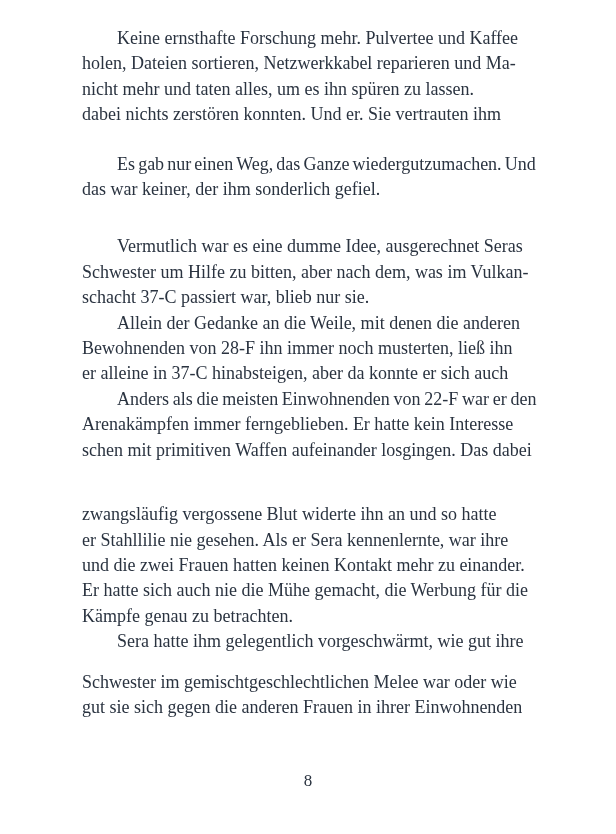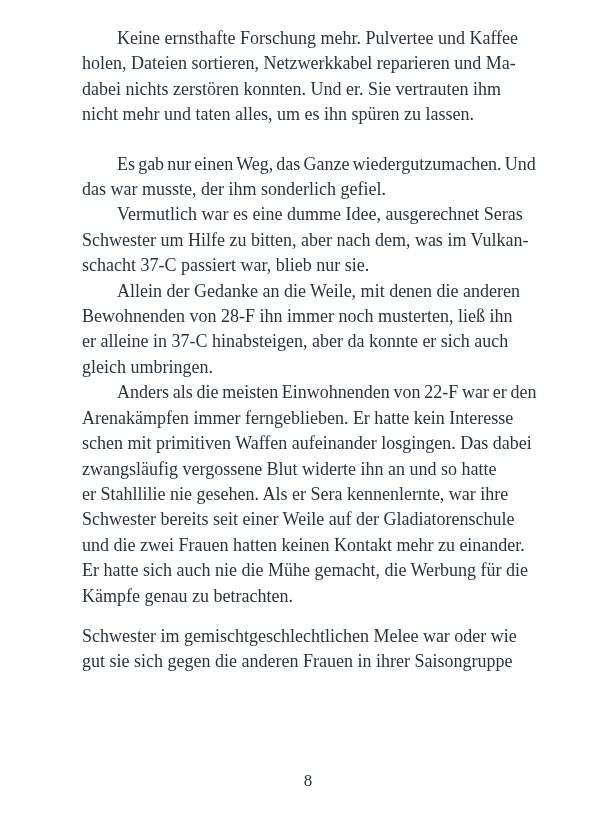--- a/index.html
+++ b/index.html
@@ -45,43 +45,42 @@
     line-height: 22px;
   }
 </style>
 </head>
 <body>
 
 <div class="page">
   <div class="text-block" id="text-block">
       <div class="line first" style="word-spacing: 0px;">Keine ernsthafte Forschung mehr. Pulvertee und Kaffee</div>
       <div class="line" style="word-spacing: 0px;">holen, Dateien sortieren, Netzwerkkabel reparieren und Ma-</div>
+      <div class="line last">nicht mehr und taten alles, um es ihn spüren zu lassen.</div>
       <div class="line" style="word-spacing: 0px;">dabei nichts zerstören konnten. Und er. Sie vertrauten ihm</div>
-      <div class="line last">nicht mehr und taten alles, um es ihn spüren zu lassen.</div>
       <div class="para"></div>
       <div class="line first" style="word-spacing: -1.375px; margin-top: 24px;">Es gab nur einen Weg, das Ganze wiedergutzumachen. Und</div>
-      <div class="line last">das war musste, der ihm sonderlich gefiel.</div>
+      <div class="line last">das war keiner, der ihm sonderlich gefiel.</div>
       <div class="para"></div>
-      <div class="line first" style="word-spacing: 0px;">Vermutlich war es eine dumme Idee, ausgerechnet Seras</div>
+      <div class="line first" style="word-spacing: 0px; margin-top: 32px;">Vermutlich war es eine dumme Idee, ausgerechnet Seras</div>
       <div class="line" style="word-spacing: 0px;">Schwester um Hilfe zu bitten, aber nach dem, was im Vulkan-</div>
       <div class="line last">schacht 37-C passiert war, blieb nur sie.</div>
       <div class="para"></div>
       <div class="line first" style="word-spacing: 0px;">Allein der Gedanke an die Weile, mit denen die anderen</div>
       <div class="line" style="word-spacing: 0px;">Bewohnenden von 28-F ihn immer noch musterten, ließ ihn</div>
       <div class="line" style="word-spacing: 0px;">er alleine in 37-C hinabsteigen, aber da konnte er sich auch</div>
-      <div class="line last">gleich umbringen.</div>
       <div class="para"></div>
       <div class="line first" style="word-spacing: -0.777778px;">Anders als die meisten Einwohnenden von 22-F war er den</div>
       <div class="line" style="word-spacing: 0px;">Arenakämpfen immer ferngeblieben. Er hatte kein Interesse</div>
       <div class="line" style="word-spacing: 0px;">schen mit primitiven Waffen aufeinander losgingen. Das dabei</div>
-      <div class="line" style="word-spacing: 0px;">zwangsläufig vergossene Blut widerte ihn an und so hatte</div>
+      <div class="line" style="word-spacing: 0px; margin-top: 39px;">zwangsläufig vergossene Blut widerte ihn an und so hatte</div>
       <div class="line" style="word-spacing: 0px;">er Stahllilie nie gesehen. Als er Sera kennenlernte, war ihre</div>
-      <div class="line" style="word-spacing: 0px;">Schwester bereits seit einer Weile auf der Gladiatorenschule</div>
       <div class="line" style="word-spacing: 0px;">und die zwei Frauen hatten keinen Kontakt mehr zu einander.</div>
       <div class="line" style="word-spacing: 0px;">Er hatte sich auch nie die Mühe gemacht, die Werbung für die</div>
       <div class="line last">Kämpfe genau zu betrachten.</div>
       <div class="para"></div>
+      <div class="line first" style="word-spacing: 0px;">Sera hatte ihm gelegentlich vorgeschwärmt, wie gut ihre</div>
       <div class="line" style="word-spacing: 0px; margin-top: 15px;">Schwester im gemischtgeschlechtlichen Melee war oder wie</div>
-      <div class="line last">gut sie sich gegen die anderen Frauen in ihrer Saisongruppe</div>
+      <div class="line last">gut sie sich gegen die anderen Frauen in ihrer Einwohnenden</div>
       <div class="para"></div>
     </div>
   <div class="page-number">8</div>
 </div>
 
 </body></html>

